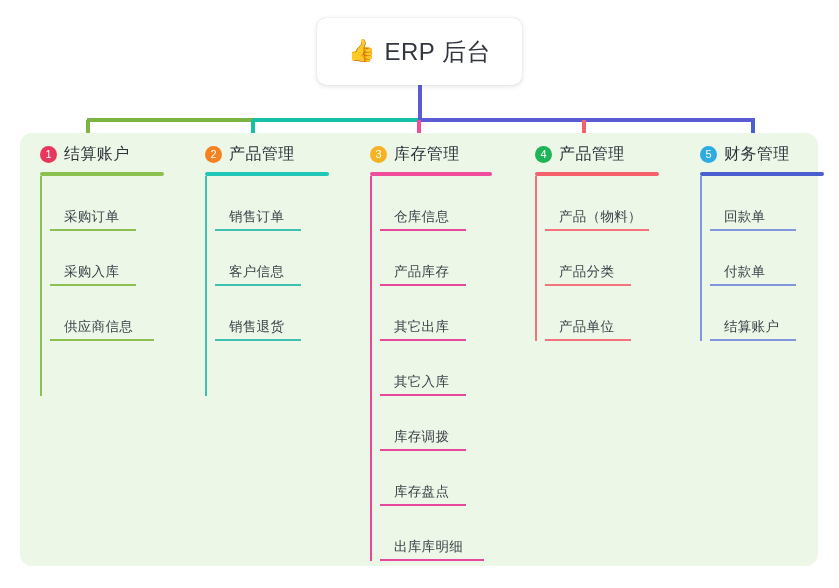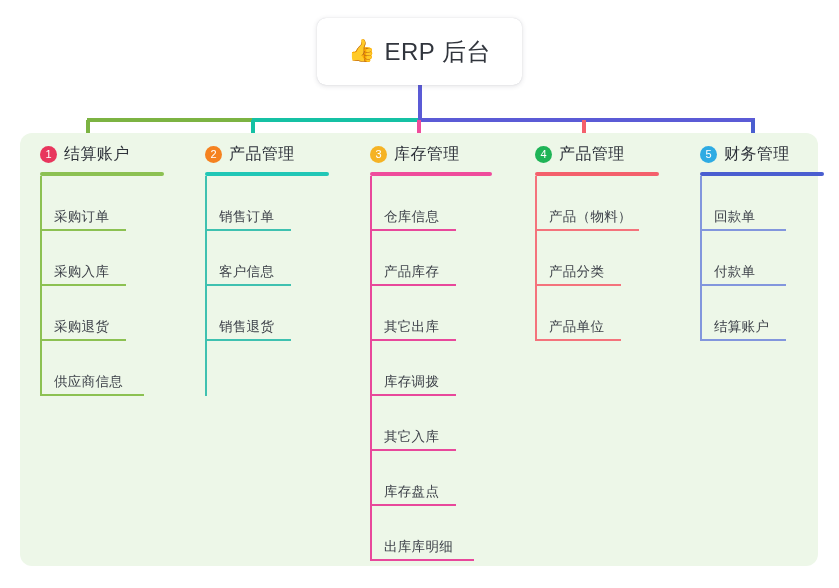--- a/index.html
+++ b/index.html
@@ -118,20 +118,21 @@
     height: 4px;
     border-radius: 2px;
     margin-top: 5px;
     width: 124px;
   }
   .col:nth-child(3) .head-rule { width: 122px; }
 
   .leaves {
     position: relative;
     margin-top: 0;
+    padding-left: 10px;
   }
   .spine {
     position: absolute;
     left: 0px;
     top: 0;
     width: 2px;
     background: #8cc152;
   }
   .leaf {
     position: relative;
@@ -194,24 +195,20 @@
         <div class="leaves">
           <div class="spine" style="background: rgb(140, 193, 82); height: 220px;"></div>
           <div class="leaf">
             <span class="leaf-label">采购订单</span>
             <div class="leaf-rule" style="background: rgb(140, 193, 82);"></div>
           </div>
           <div class="leaf">
             <span class="leaf-label">采购入库</span>
             <div class="leaf-rule" style="background: rgb(140, 193, 82);"></div>
           </div>
-          <div class="leaf">
-            <span class="leaf-label">采购退货</span>
-            <div class="leaf-rule" style="background: rgb(140, 193, 82);"></div>
-          </div>
           <div class="leaf wide">
             <span class="leaf-label">供应商信息</span>
             <div class="leaf-rule" style="background: rgb(140, 193, 82);"></div>
           </div>
         </div>
       </div>
       <div class="col">
         <div class="col-head">
           <span class="badge" style="background: rgb(245, 130, 32);">2</span>
           <span class="col-title">产品管理</span>
@@ -247,25 +244,25 @@
           </div>
           <div class="leaf">
             <span class="leaf-label">产品库存</span>
             <div class="leaf-rule" style="background: rgb(232, 72, 155);"></div>
           </div>
           <div class="leaf">
             <span class="leaf-label">其它出库</span>
             <div class="leaf-rule" style="background: rgb(232, 72, 155);"></div>
           </div>
           <div class="leaf">
+            <span class="leaf-label">其它入库</span>
+            <div class="leaf-rule" style="background: rgb(232, 72, 155);"></div>
+          </div>
+          <div class="leaf">
             <span class="leaf-label">库存调拨</span>
-            <div class="leaf-rule" style="background: rgb(232, 72, 155);"></div>
-          </div>
-          <div class="leaf">
-            <span class="leaf-label">其它入库</span>
             <div class="leaf-rule" style="background: rgb(232, 72, 155);"></div>
           </div>
           <div class="leaf">
             <span class="leaf-label">库存盘点</span>
             <div class="leaf-rule" style="background: rgb(232, 72, 155);"></div>
           </div>
           <div class="leaf wide">
             <span class="leaf-label">出库库明细</span>
             <div class="leaf-rule" style="background: rgb(232, 72, 155);"></div>
           </div>

